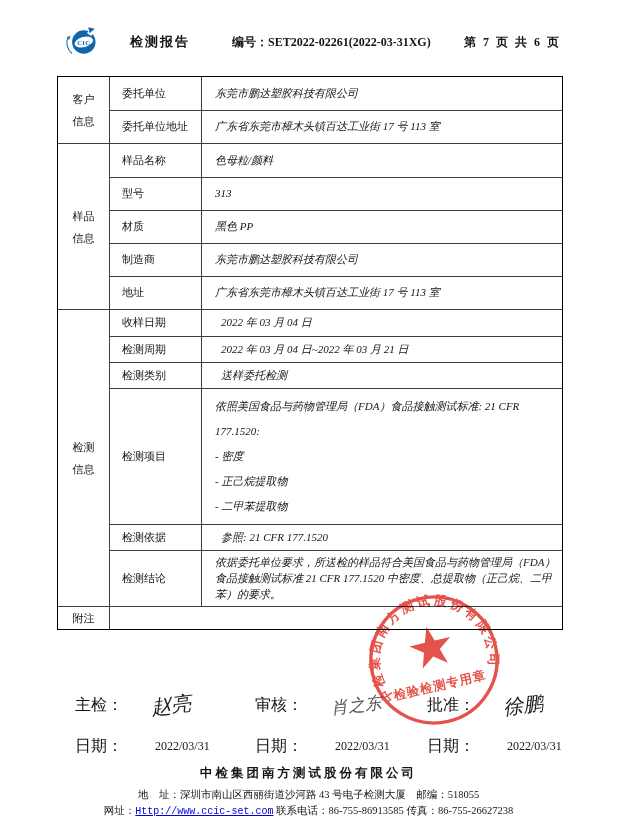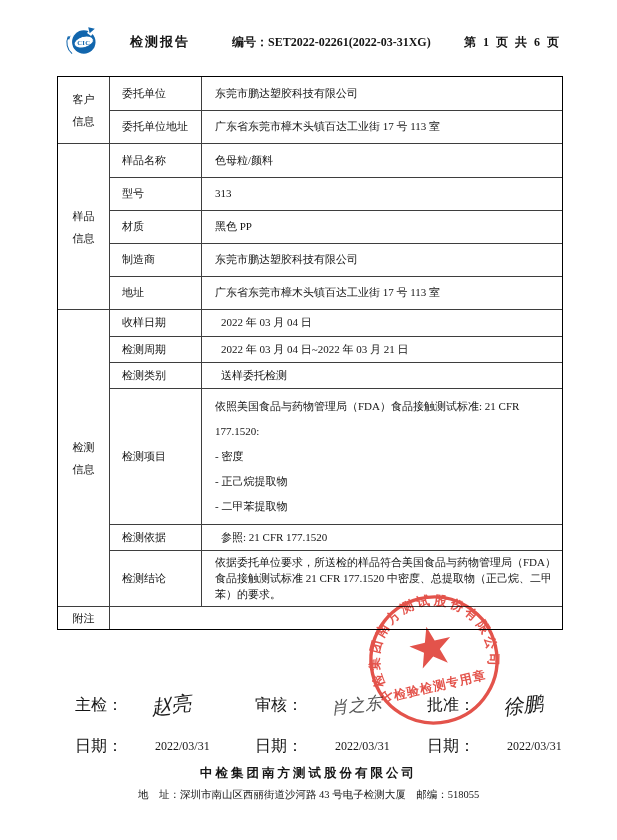--- a/index.html
+++ b/index.html
@@ -24,21 +24,21 @@
   .sec-label { width:52px; flex:0 0 52px; border-right:1px solid #3e3e3e;
                display:flex; align-items:center; justify-content:center; }
   .sec-label span { display:block; width:24px; text-align:center;
                     word-break:break-all; line-height:22px; }
   .rows { flex:1; display:flex; flex-direction:column; min-width:0; }
   .row { display:flex; border-top:1px solid #3e3e3e; }
   .row:first-child { border-top:none; }
   .cell-label { width:92px; flex:0 0 92px; border-right:1px solid #3e3e3e;
                 display:flex; align-items:center; padding-left:12px; }
   .cell-value { flex:1; display:flex; align-items:center;
-                padding:4px 6px 4px 13px; white-space:pre-line; min-width:0; }
+                padding:4px 6px 4px 13px; white-space:pre-line; min-width:0;font-style:italic; }
   .h33 { min-height:33px; } .h26 { min-height:26px;gap:6px; }
   .proj  .cell-value { line-height:25px; padding-top:5px; padding-bottom:5px; }
   .concl .cell-value { line-height:15.8px; }
   .note-cell { flex:1; padding:6px 8px 6px 12px; white-space:pre-line; line-height:19.3px; }
   
   .sign-row { position:absolute; left:57px; width:506px; display:flex; }
   .sr1 { top:688px; height:34px; align-items:center; }
   .sr2 { top:736px; }
   .sign-col { display:flex; align-items:center; }
   .c1 { width:180px; } .c2 { width:172px; } .c3 { width:154px; }
@@ -70,21 +70,21 @@
       <path d="M 11 39 A 20 20 0 0 1 6 15" stroke="#1266ad" stroke-width="1.4" fill="none"></path>
       <path d="M 4 18 L 9 14 L 7 20 Z" fill="#1266ad"></path>
       <circle cx="27" cy="23" r="16" fill="#1266ad"></circle>
       <rect x="35" y="1" width="7" height="13" fill="#ffffff" transform="rotate(38 38 7)"></rect>
       <path d="M 33 3 L 42 5 L 35 11 Z" fill="#1266ad"></path>
       <ellipse cx="27" cy="23" rx="13.5" ry="7.6" fill="#ffffff" stroke="#1266ad" stroke-width="1.3" transform="rotate(-16 27 23)"></ellipse>
       <text x="27" y="26.5" text-anchor="middle" font-size="9" font-weight="bold" fill="#1266ad" letter-spacing="0.5">CIC</text>
     </svg>
     <div class="hdr-title">检测报告</div>
     <div class="hdr-no"><span>编号：</span><span>SET2022-02261(2022-03-31XG)</span></div>
-    <div class="hdr-page">第 1 页 共 6 页</div>
+    <div class="hdr-page">第 7 页 共 6 页</div>
   </div>
 
   <div class="tbl">
 
     <div class="sec">
       <div class="sec-label">
           <span>客户信息</span>
         </div>
       <div class="rows">
         <div class="row h33">
@@ -207,14 +207,18 @@
       <path id="ringArc" d="M 24 100 A 55 55 0 1 1 116 100" fill="none"></path>
     </defs>
     <text font-size="13" fill="#e03b32" letter-spacing="3" font-weight="bold">
       <textPath href="#ringArc" startOffset="2">中检集团南方测试股份有限公司</textPath>
     </text>
     <text x="70" y="100" text-anchor="middle" font-size="12.5" font-weight="bold" fill="#e03b32" letter-spacing="1">检验检测专用章</text>
   </svg>
 
   <div class="footer f-company">中检集团南方测试股份有限公司</div>
   <div class="footer f-addr">地　址：深圳市南山区西丽街道沙河路 43 号电子检测大厦　邮编：518055</div>
+  <div class="footer f-web">
+    <span>网址：</span><a class="link" href="#">Http://www.ccic-set.com</a>
+    <span>联系电话：86-755-86913585 传真：86-755-26627238</span>
+  </div>
 
 </div>
 
 </body></html>

